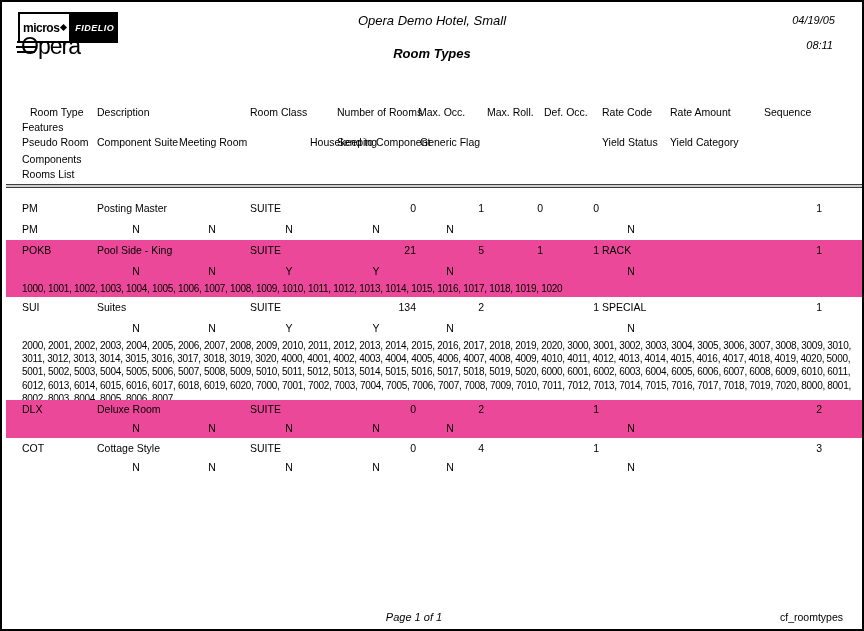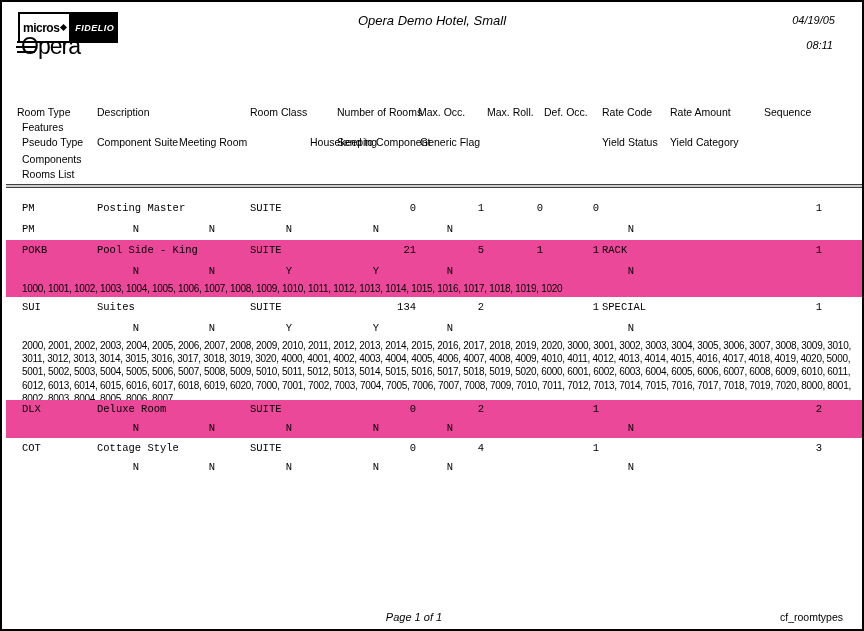--- a/index.html
+++ b/index.html
@@ -22,38 +22,38 @@
     font-style:italic; font-size:13px;}
   .report-title{position:absolute; top:44px; left:0; width:100%; text-align:center;
     font-style:italic; font-weight:bold; font-size:13px;}
   .hdr-date{position:absolute; top:12px; right:27px; font-style:italic; font-size:11px;}
   .hdr-time{position:absolute; top:37px; right:29px; font-style:italic; font-size:11px;}
   
   .colhead{position:absolute; top:103px; left:4px; width:856px; font-size:10.5px;}
   .hline{position:absolute; left:0; width:100%; height:14px; line-height:14px;}
   .h1{top:0;} .h2{top:15px;} .h3{top:30px;} .h4{top:47px;} .h5{top:62px;}
   .colhead span{position:absolute; white-space:nowrap;}
-  .hx-rt{left:11px;} .hx-desc{left:91px;} .hx-rcls{left:244px;} .hx-nrm{left:331px;}
+  .hx-rt{left:24px;} .hx-desc{left:91px;} .hx-rcls{left:244px;} .hx-nrm{left:331px;}
   .hx-mo{left:412px;} .hx-mr{left:481px;} .hx-do{left:538px;text-align:center;} .hx-rcode{left:596px;}
   .hx-ramt{left:664px;} .hx-seq{left:758px;}
   .hx-pt{left:16px;} .hx-cs{left:91px;} .hx-mtg{left:173px;} .hx-hk{left:260px;padding-left:44px;}
   .hx-si{left:331px;} .hx-gf{left:414px;} .hx-ys{left:596px;} .hx-yc{left:664px;}
   .hx-feat,.hx-comp,.hx-rlist{left:16px;}
   .head-rule{position:absolute; top:79px; left:0; width:100%; height:2px;
     border-top:1px solid #3f3f3f; border-bottom:1px solid #3f3f3f; background:#cfcfcf;}
   
   .tbl{position:absolute; top:194px; left:4px; width:856px; height:290px; font-size:10.5px;}
   .group{position:absolute; left:0; width:100%;}
   .group.shaded{background:#ec4899;}
   .g-pm{top:2px; height:42px;}
   .g-pokb{top:44px; height:57px;}
   .g-sui{top:101px; height:108px;}
   .g-dlx{top:204px; height:38px;}
   .g-cot{top:243px; height:38px;}
-  .trow{position:relative; height:21px; line-height:21px;font-family:Liberation Mono, monospace;}
+  .trow{position:relative; height:21px; line-height:21px;}
   .tight .trow{height:19px; line-height:19px;}
   .c{position:absolute; white-space:nowrap;}
   .l{text-align:left;} .r{text-align:right;} .ctr{text-align:center;}
   .rt{left:16px;} .desc{left:91px;} .rcls{left:244px;}
   .nrm{left:300px; width:110px;} .mo{left:410px; width:68px;}
   .mr{left:478px; width:59px;} .do{left:537px; width:56px;}
   .rcode{left:596px;} .seq{left:726px; width:90px;}
   .pt{left:16px;}
   .cs{left:100px; width:60px;} .mtg{left:176px; width:60px;} .hk{left:253px; width:60px;}
   .si{left:340px; width:60px;} .gf{left:414px; width:60px;} .ys{left:595px; width:60px;}
@@ -81,41 +81,42 @@
   <div class="opera-logo">
     <svg class="opera-lines" width="26" height="20" viewBox="0 0 26 20">
       <line x1="1" y1="4" x2="19" y2="4" stroke="#000" stroke-width="2"></line>
       <line x1="0" y1="9" x2="21" y2="9" stroke="#000" stroke-width="2"></line>
       <line x1="1" y1="14" x2="19" y2="14" stroke="#000" stroke-width="2"></line>
     </svg>
     <span class="opera-word">Opera</span>
   </div>
 
   <div class="hotel-name">Opera Demo Hotel, Small</div>
+  <div class="report-title">Room Types</div>
   <div class="hdr-date">04/19/05</div>
   <div class="hdr-time">08:11</div>
 
   <div class="colhead">
     <div class="hline h1">
       <span class="hx-rt">Room Type</span>
       <span class="hx-desc">Description</span>
       <span class="hx-rcls">Room Class</span>
       <span class="hx-nrm">Number of Rooms</span>
       <span class="hx-mo">Max. Occ.</span>
       <span class="hx-mr">Max. Roll.</span>
       <span class="hx-do">Def. Occ.</span>
       <span class="hx-rcode">Rate Code</span>
       <span class="hx-ramt">Rate Amount</span>
       <span class="hx-seq">Sequence</span>
     </div>
     <div class="hline h2">
       <span class="hx-feat">Features</span>
     </div>
     <div class="hline h3">
-      <span class="hx-pt">Pseudo Type</span>
+      <span class="hx-pt">Pseudo Room</span>
       <span class="hx-cs">Component Suite</span>
       <span class="hx-mtg">Meeting Room</span>
       <span class="hx-hk">Housekeeping</span>
       <span class="hx-si">Send to Component</span>
       <span class="hx-gf">Generic Flag</span>
       <span class="hx-ys">Yield Status</span>
       <span class="hx-yc">Yield Category</span>
     </div>
     <div class="hline h4">
       <span class="hx-comp">Components</span>

